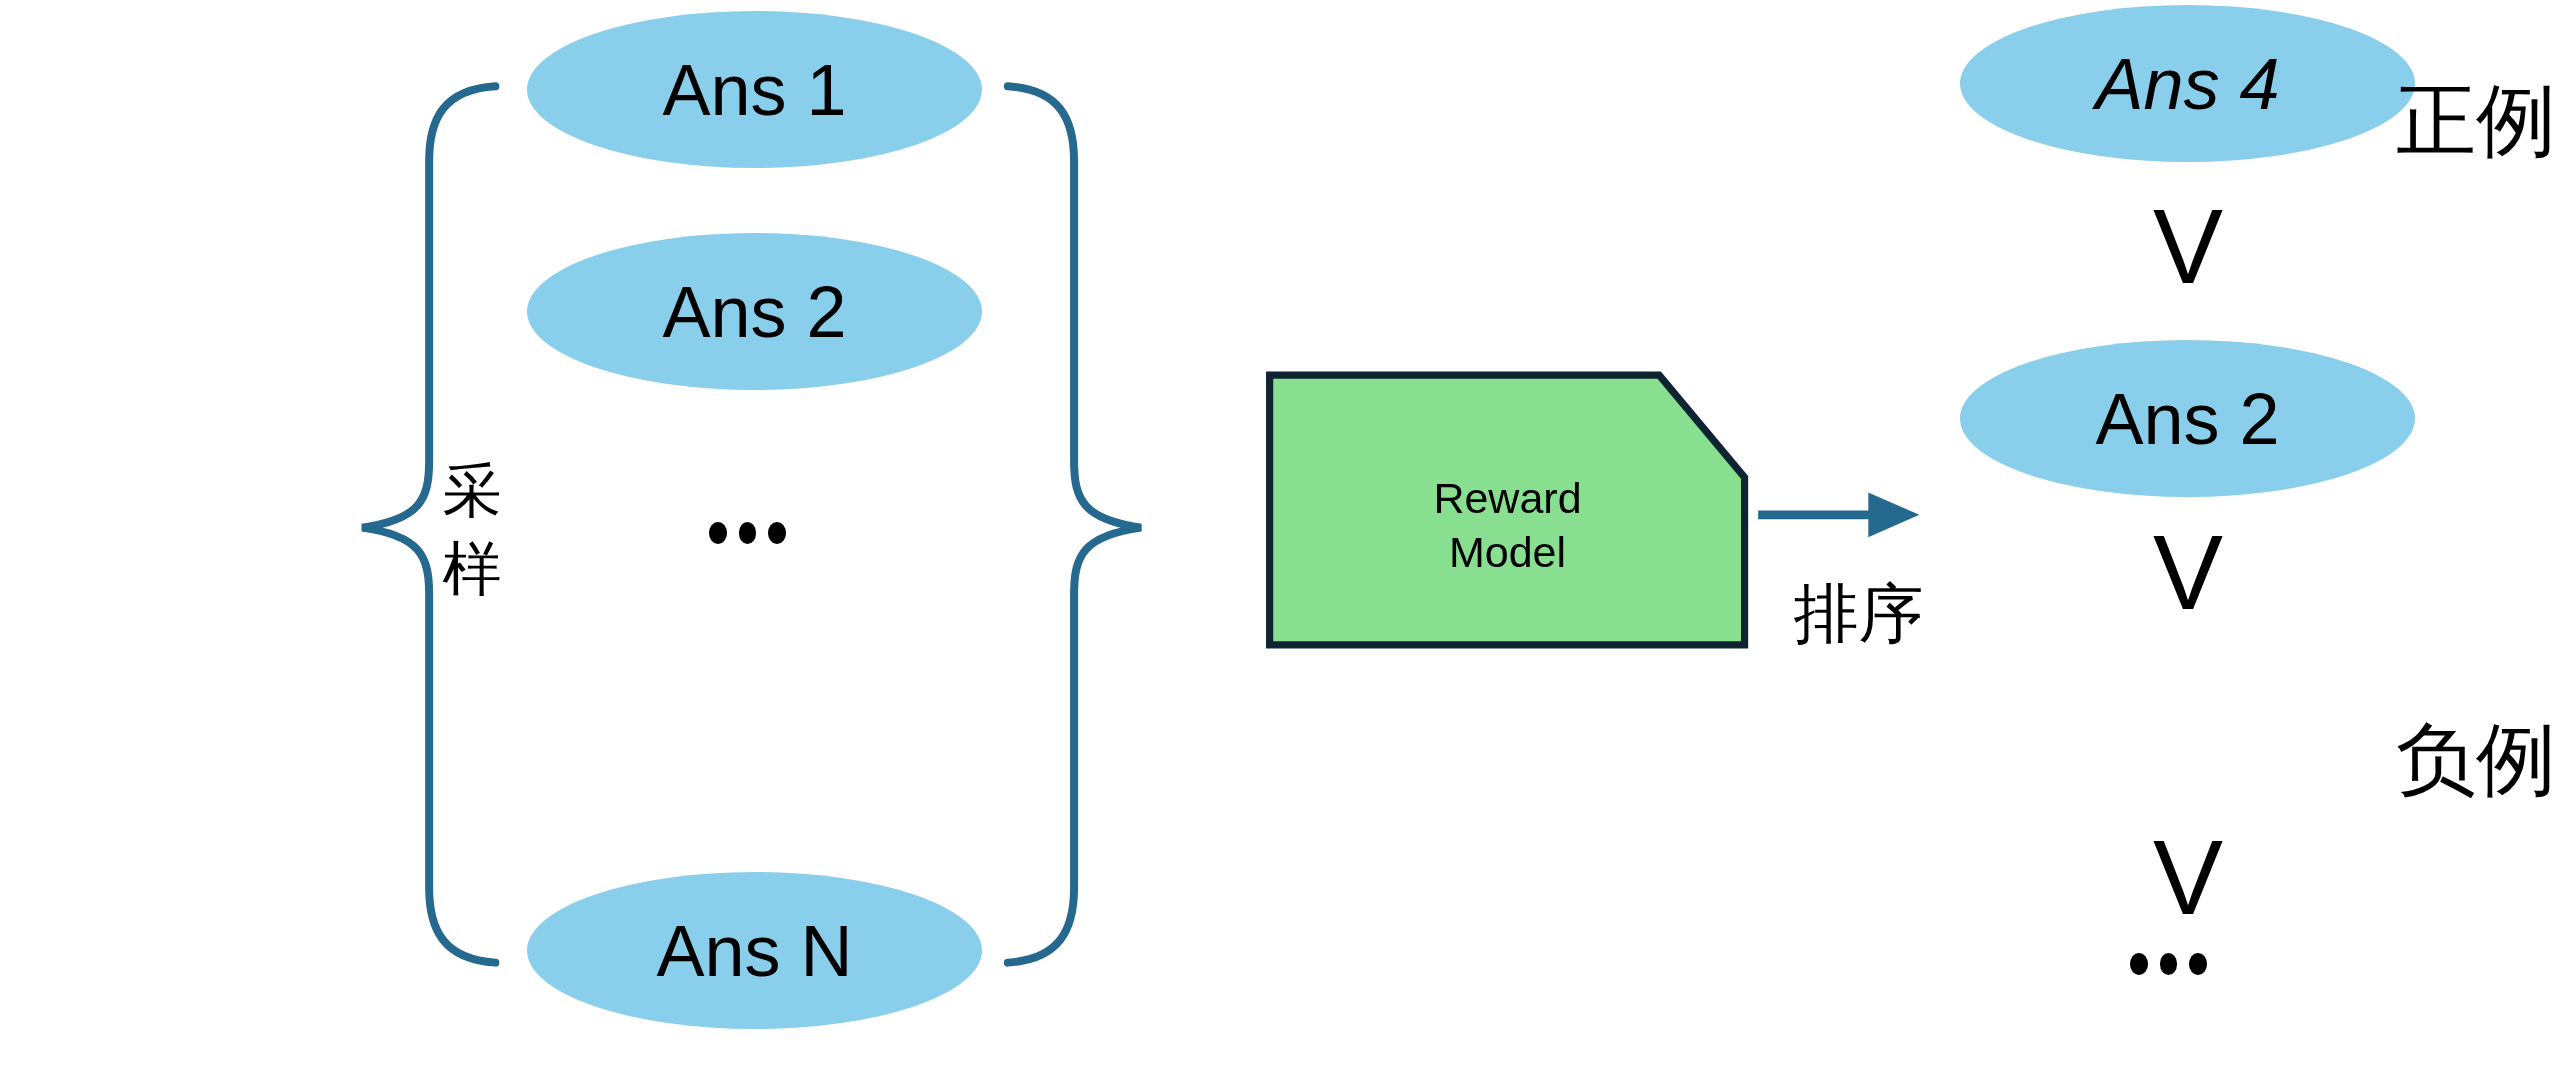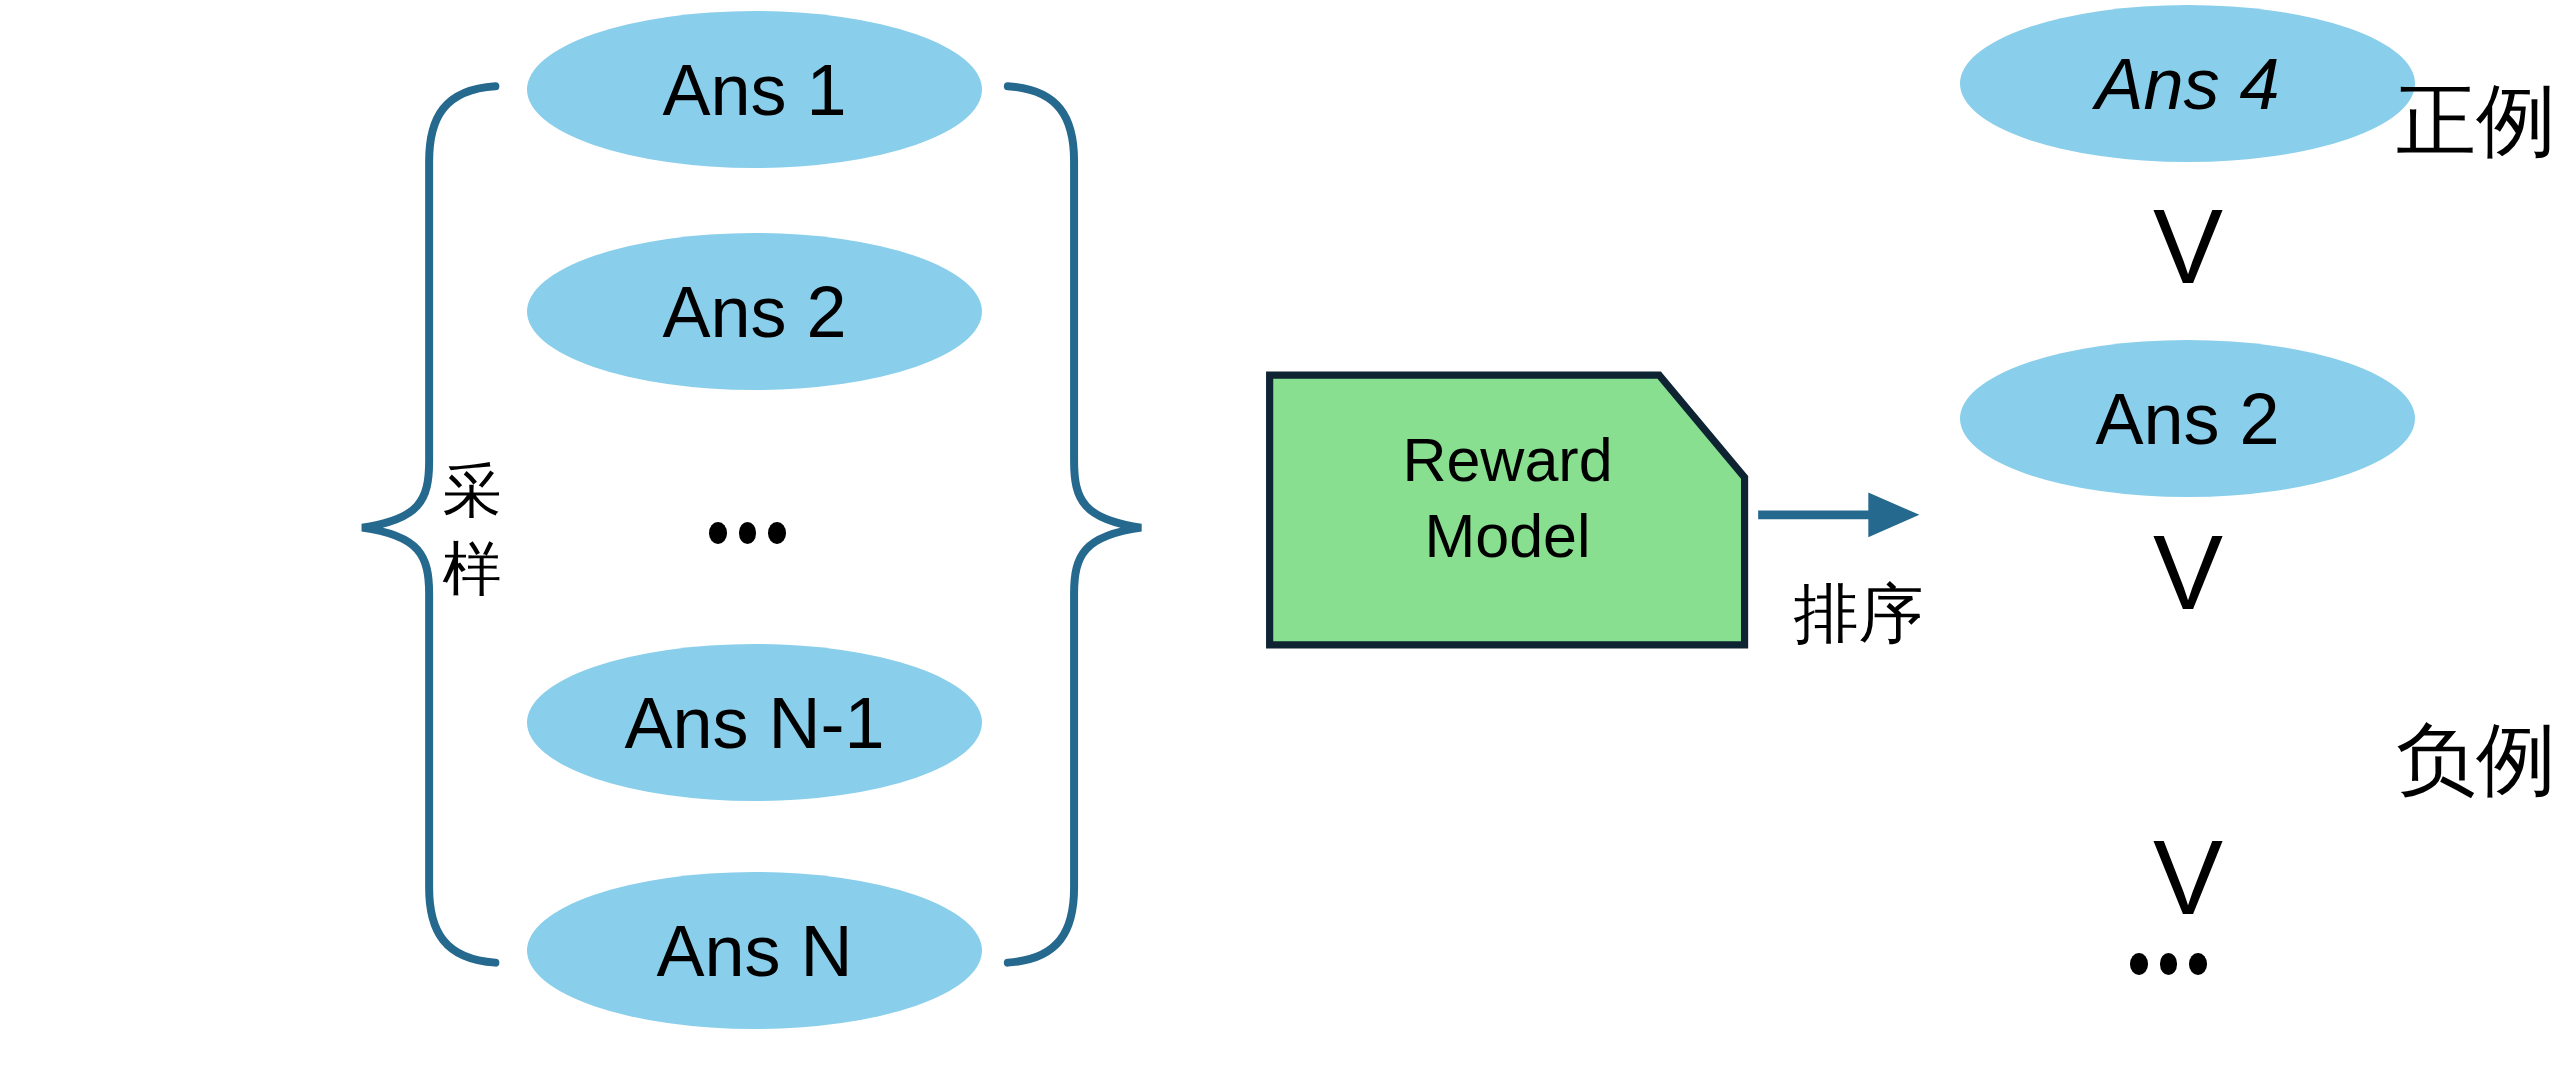--- a/index.html
+++ b/index.html
@@ -48,24 +48,24 @@
     color: var(--text, #000);
     text-align: right;
   }
   .col-left  { left: 527px; }
   .col-right { left: 1960px; }
   .l1 { top: 11.2px; }  .l2 { top: 233px; } .l3 { top: 644px; } .l4 { top: 872px; }
   .r1 { top: 5px; font-style: italic; }  .r2 { top: 340px; } .r3 { top: 650px; }
 
   .rm-text {
     position: absolute;
-    left: 1270px; top: 363px; width: 475px; height: 270px;
+    left: 1270px; top: 391px; width: 475px; height: 270px;
     display: flex; flex-direction: column;
     align-items: center; justify-content: center;
-    font-size: 61px; line-height: 1.25;
+    font-size: 43px; line-height: 1.25;
     color: var(--text, #000);
   }
 
   .rank-v { position: absolute; width: 128px; text-align: center;
             font-size: 105px; line-height: 1.3; color: var(--text, #000); }
   .v1 { left: 2124px; top: 179px; }
   .v2 { left: 2124px; top: 505px; }
   .v3 { left: 2124px; top: 810px; }
 
   .dots { position: absolute; display: flex; gap: 12px; align-items: center; }
@@ -93,21 +93,20 @@
 
   <div class="label sampling">采样</div>
 
   <div class="ellipse col-left l1">Ans 1</div>
   <div class="ellipse col-left l2">Ans 2</div>
   <div class="dots dots-left" aria-label="…">
     <span class="dot"></span>
     <span class="dot"></span>
     <span class="dot"></span>
   </div>
-  <div class="ellipse col-left l3">Ans N-1</div>
   <div class="ellipse col-left l4">Ans N</div>
 
   <div class="rm-text">
     <div>Reward</div>
     <div>Model</div>
   </div>
 
   <div class="label ranking">排序</div>
 
   <div class="ellipse col-right r1">Ans 4</div>

